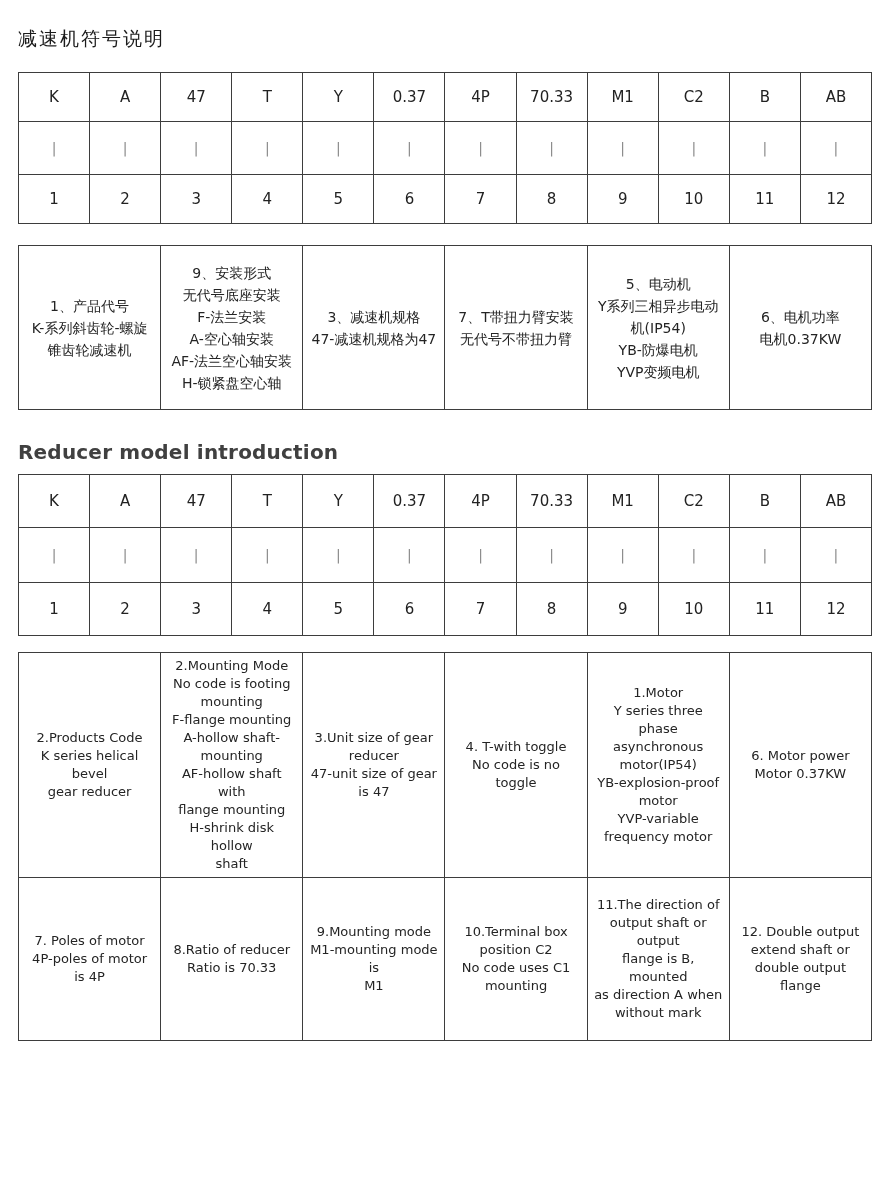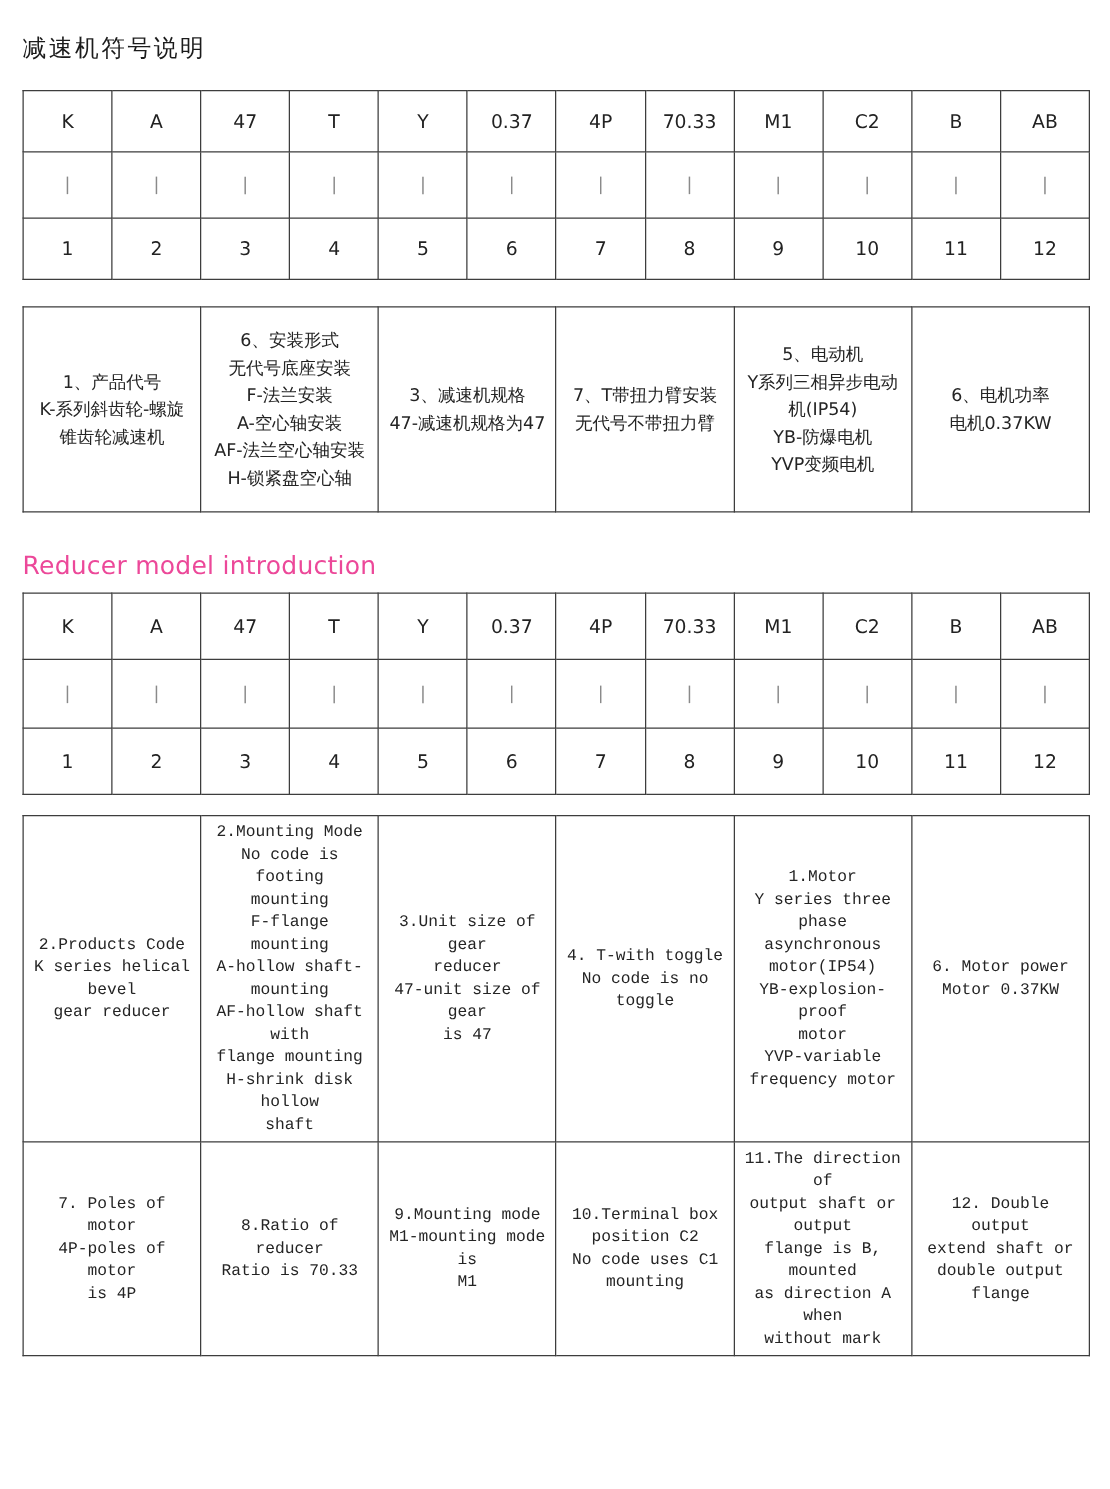--- a/index.html
+++ b/index.html
@@ -8,22 +8,22 @@
     font-family:"DejaVu Sans","Liberation Sans",sans-serif;
     color:#1f1f1f; -webkit-font-smoothing:antialiased;
   }
   .page { padding:0 16px 0 18px; box-sizing:border-box; width:888px; }
 
   .title-cn {
     margin:26px 0 0 0; font-size:19px; font-weight:500;
     letter-spacing:2px; color:#1b1b1b;
   }
   .title-en {
-    margin:30px 0 0 0; font-size:20px; font-weight:normal;
-    letter-spacing:0.2px; color:#ec4899;
+    margin:30px 0 0 0; font-size:20px; font-weight:bold;
+    letter-spacing:0.2px; color:#404040;
   }
 
   table { border-collapse:collapse; width:100%; table-layout:fixed; }
   td {
     border:1px solid #3d3d3d; text-align:center; vertical-align:middle;
     padding:0; overflow:hidden;
   }
 
   
   .model-table { margin-top:20px; }
@@ -38,21 +38,21 @@
 
   
   .legend-table td {
     font-size:14px; line-height:22px; white-space:pre-line;
     padding:4px 6px; color:#242424;
   }
   .legend-cn { margin-top:21px; }
   .legend-cn .lr1 td { height:155px; }
   .legend-cn .lr2 td { height:85px; }
   .legend-en { margin-top:16px; }
-  .legend-en td { font-size:13px; line-height:18px;font-family:Liberation Mono, monospace; }
+  .legend-en td { font-size:13px; line-height:18px; }
   .legend-en .lr1 td { height:180px; }
   .legend-en .lr2 td { height:154px; }
 </style>
 </head>
 <body>
 
 <div class="page">
 
   <section>
     <h1 class="title-cn">减速机符号说明</h1>
@@ -103,21 +103,21 @@
       </tr>
     </tbody>
       </table>
 
     <table class="legend-table legend-cn">
       <tbody>
           <tr class="lr1">
         <td>1、产品代号
 K-系列斜齿轮-螺旋
 锥齿轮减速机</td>
-        <td>6、安装形式
+        <td>9、安装形式
 无代号底座安装
 F-法兰安装
 A-空心轴安装
 AF-法兰空心轴安装
 H-锁紧盘空心轴</td>
         <td>3、减速机规格
 47-减速机规格为47</td>
         <td>7、T带扭力臂安装
 无代号不带扭力臂</td>
         <td>5、电动机

